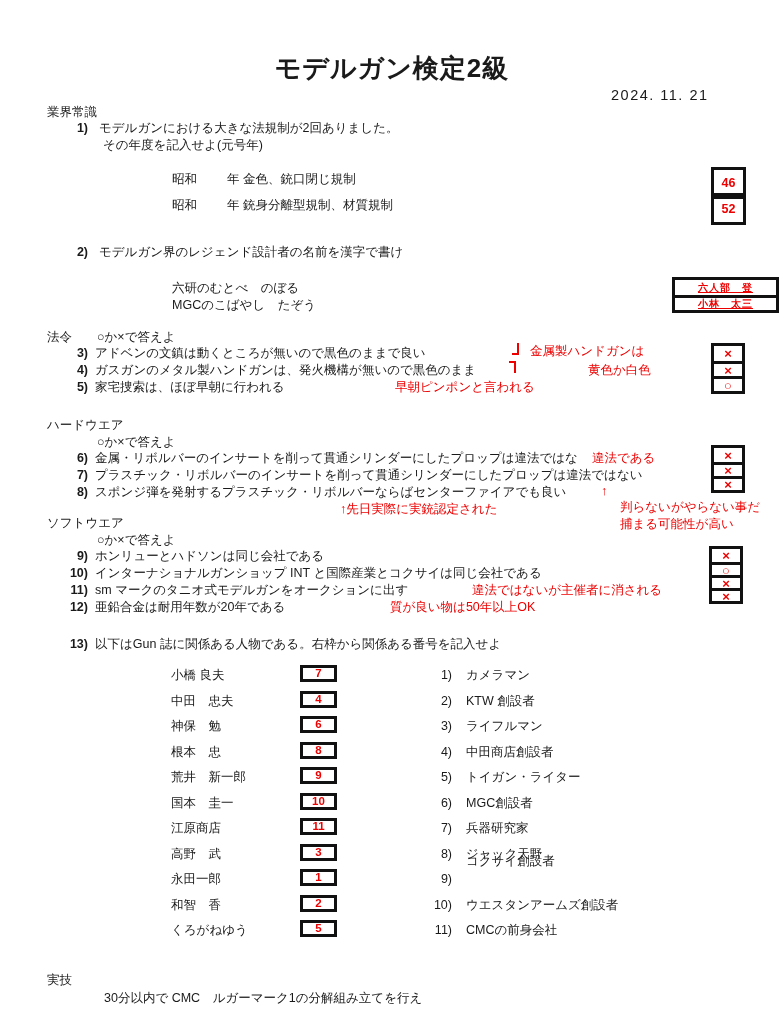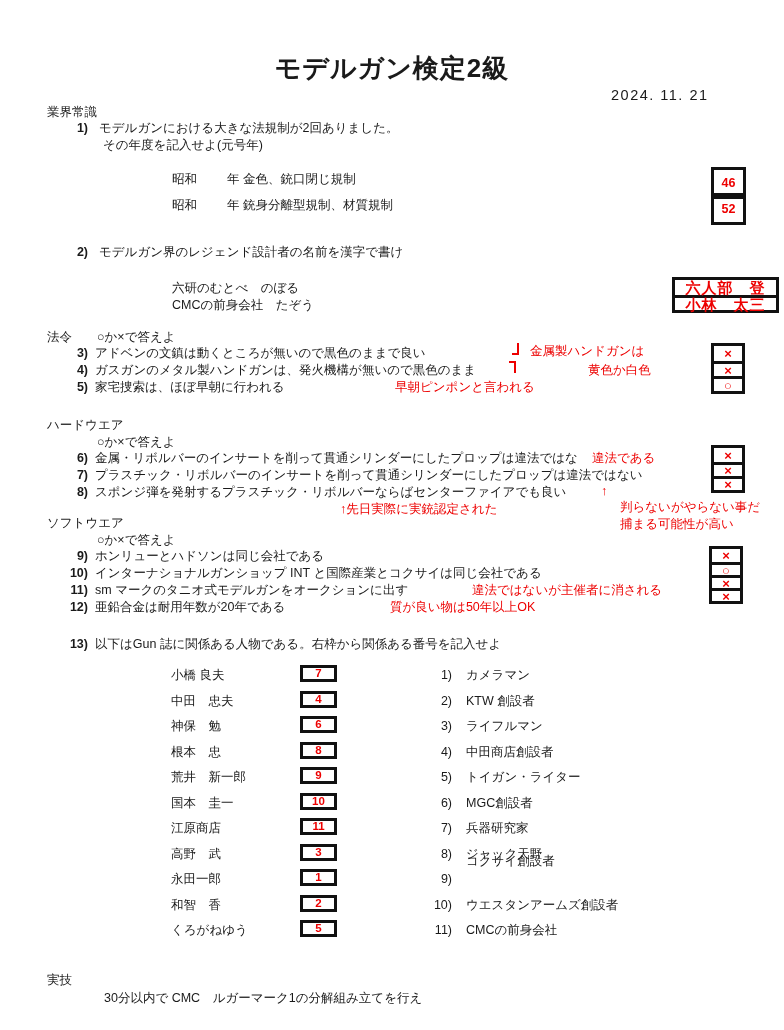--- a/index.html
+++ b/index.html
@@ -20,21 +20,21 @@
   .qtext{left:95px;}
   
   .ybox{left:711px;width:35px;height:32px;border:3px solid var(--box);
         display:flex;align-items:center;justify-content:center;}
   .ybox span{color:var(--red);font-weight:bold;font-size:12.5px;line-height:1;}
   
   .q2box{left:672px;top:277px;width:107px;border:3px solid var(--box);}
   .q2box .cell{height:15px;border-top:3px solid var(--box);
         display:flex;align-items:center;justify-content:center;}
   .q2box .cell:first-child{border-top:none;}
-  .q2box .cell span{color:var(--red);font-weight:bold;font-size:15px;line-height:1;letter-spacing:1px;}
+  .q2box .cell span{color:var(--red);font-weight:bold;font-size:10px;line-height:1;letter-spacing:1px;text-decoration:underline;}
   
   .stack{position:absolute;border:3px solid var(--box);}
   .stack .cell{display:flex;align-items:center;justify-content:center;border-top:3px solid var(--box);}
   .stack .cell:first-child{border-top:none;}
   .mk{color:var(--red);font-weight:bold;font-size:13px;line-height:1;}
   .cell15{width:28px;height:15px;}
   .cell14{width:28px;height:14px;}
   .cell13{width:28px;height:13px;}
   
   .pname{left:171px;}
@@ -68,21 +68,21 @@
 
 <span class="abs t" style="left:172px;top:197px;">昭和</span>
 <span class="abs t" style="left:227px;top:197px;">年  銃身分離型規制、材質規制</span>
 <div class="abs ybox" style="top:193px;">
     <span>52</span>
   </div>
 
 <span class="abs t qnum" style="top:244px;">2)</span>
 <span class="abs t" style="left:99px;top:244px;">モデルガン界のレジェンド設計者の名前を漢字で書け</span>
 <span class="abs t" style="left:172px;top:280px;">六研のむとべ　のぼる</span>
-<span class="abs t" style="left:172px;top:297px;">CMCの前身会社　たぞう</span>
+<span class="abs t" style="left:172px;top:297px;">MGCのこばやし　たぞう</span>
 <div class="abs q2box">
   <div class="cell">
       <span>六人部　登</span>
     </div>
   <div class="cell">
       <span>小林　太三</span>
     </div>
 </div>
 
 <div class="abs t" style="left:47px;top:329px;">法令</div>

